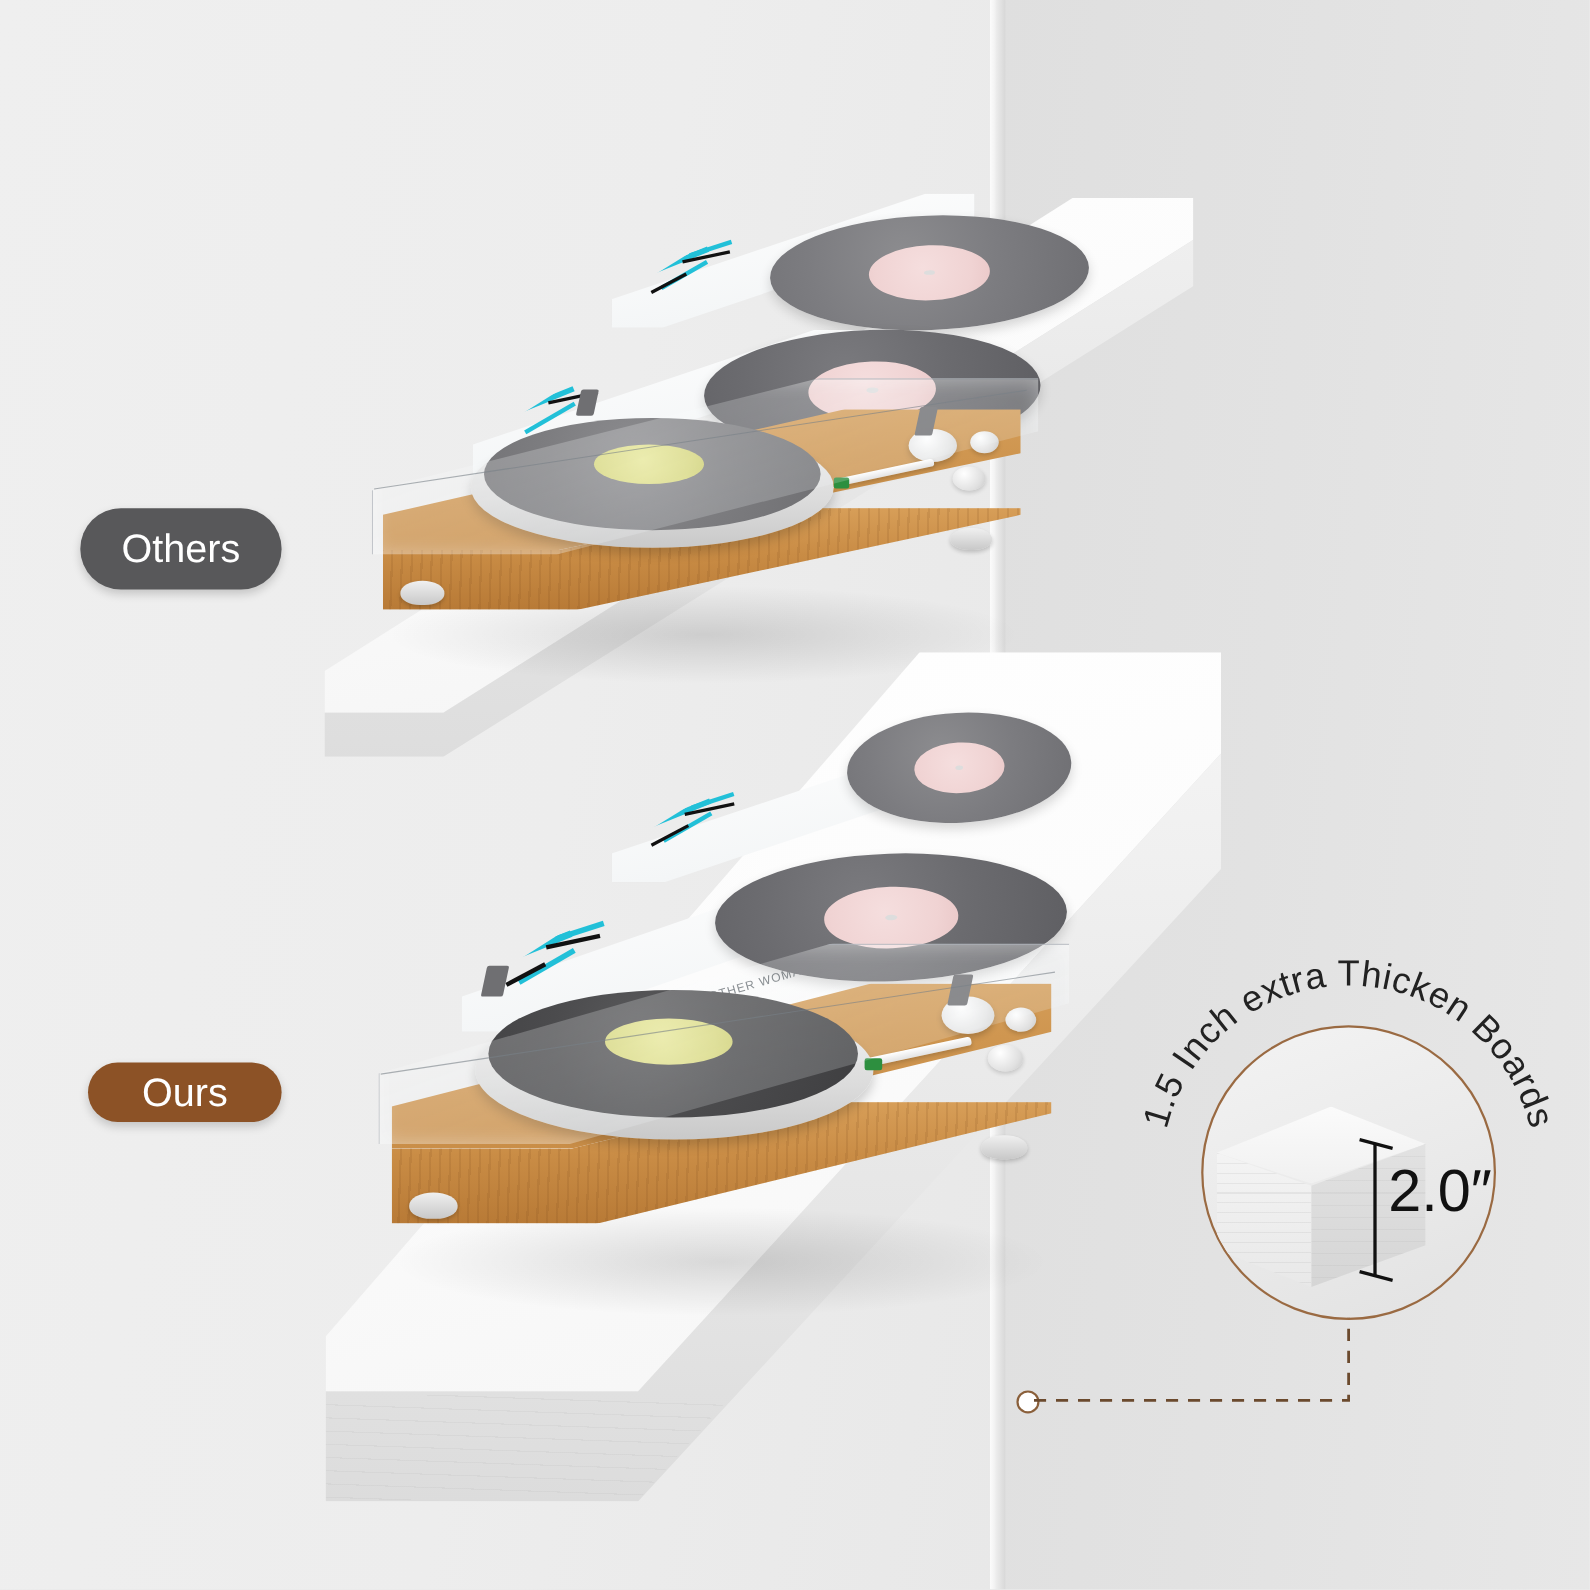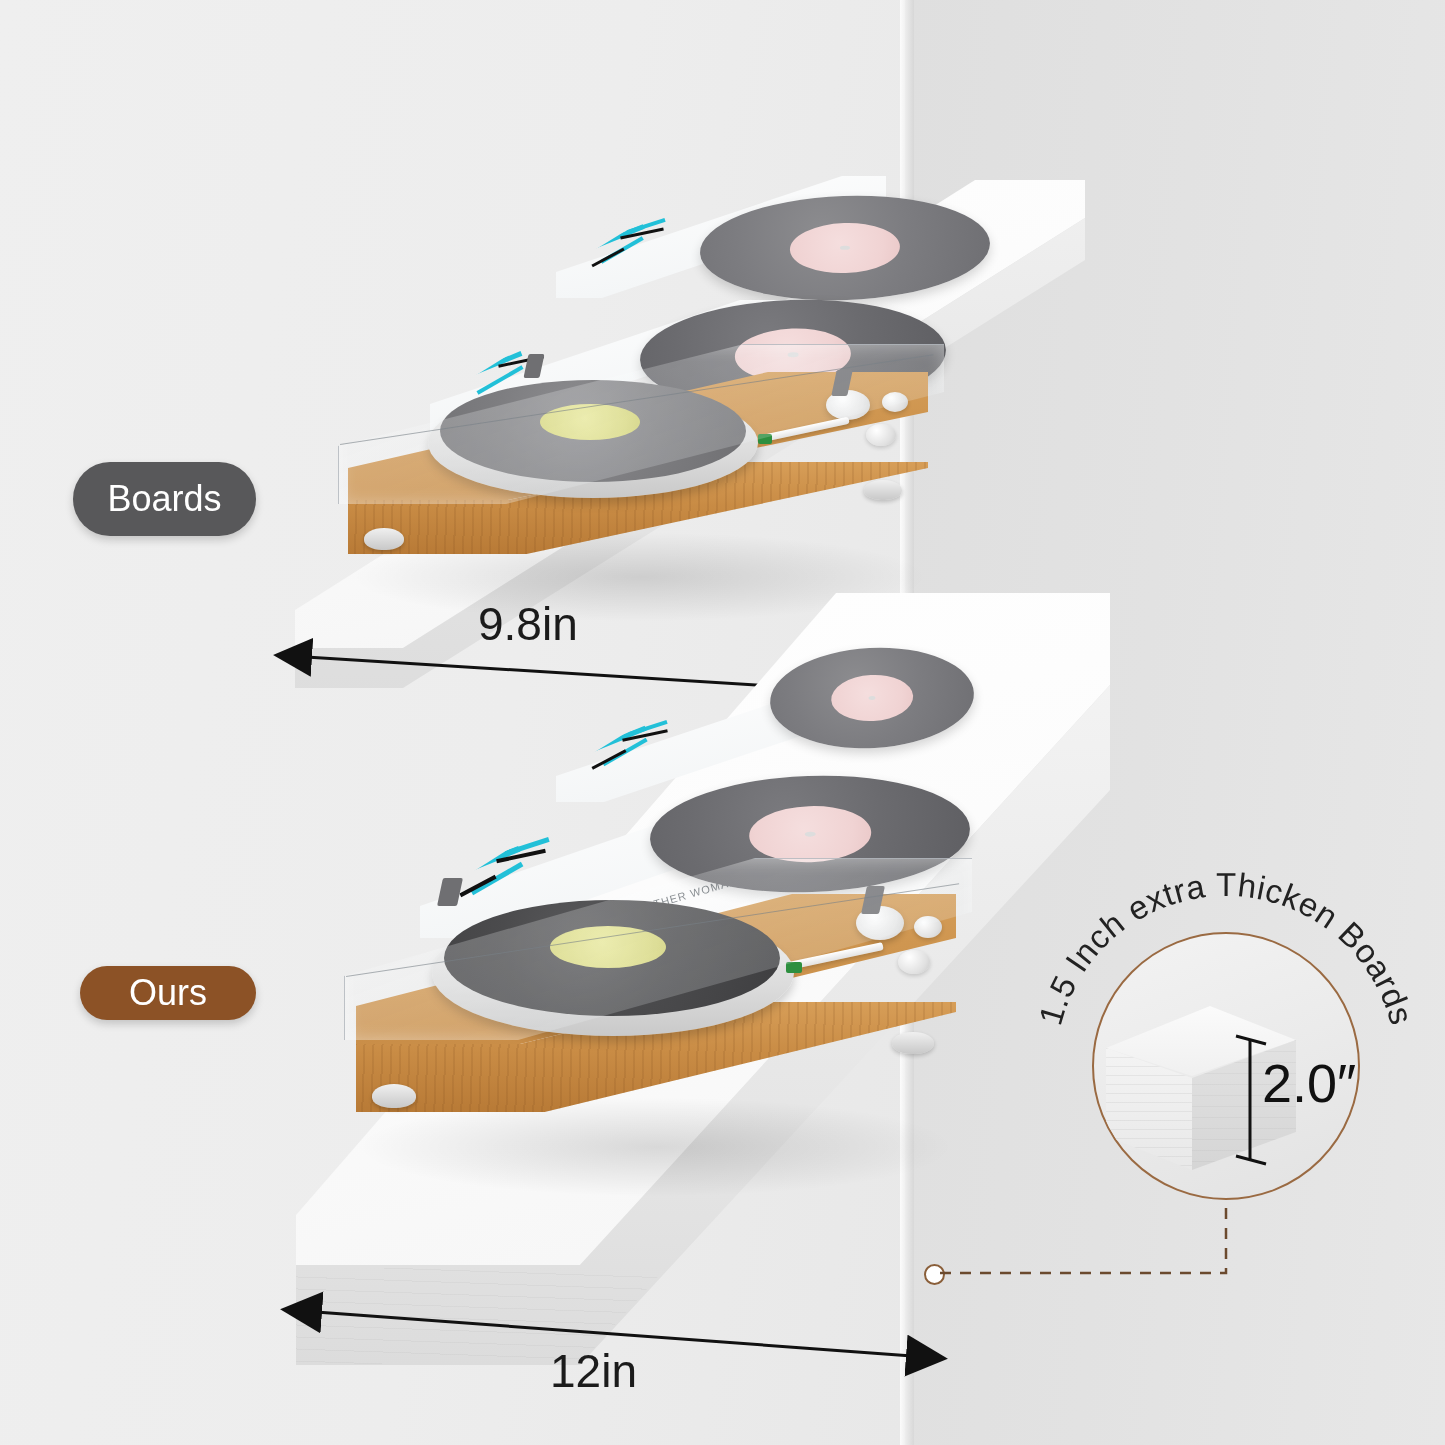--- a/index.html
+++ b/index.html
@@ -275,34 +275,20 @@
 
     <div class="foot" style="left:34px;top:176px;width:40px;height:22px;"></div>
     <div class="foot" style="left:534px;top:128px;width:38px;height:20px;"></div>
 
     <div class="cover" style="left:8px;top:-8px;width:606px;height:160px;
                 clip-path:polygon(0 102px, 430px -6px, 606px -6px, 606px 48px, 168px 160px, 0 160px);">
     </div>
     <div class="cover-line" style="left:10px;top:92px;width:600px;transform:rotate(-8.6deg);transform-origin:0 0;"></div>
   </div>
 
-  <div class="dim" style="left:292px;top:645px;width:510px;height:52px;">
-    <svg width="510" height="52" viewBox="0 0 510 52">
-      <defs>
-        <marker id="ahL1" markerWidth="13" markerHeight="13" refX="11" refY="6.5" orient="auto">
-          <path d="M13,0 L0,6.5 L13,13 z" fill="#111"></path>
-        </marker>
-        <marker id="ahR1" markerWidth="13" markerHeight="13" refX="2" refY="6.5" orient="auto">
-          <path d="M0,0 L13,6.5 L0,13 z" fill="#111"></path>
-        </marker>
-      </defs>
-      <line x1="14" y1="12" x2="496" y2="42" stroke="#111" stroke-width="3" marker-start="url(#ahL1)" marker-end="url(#ahR1)"></line>
-    </svg>
-    <div class="dim-label" style="left:186px;top:-48px;">9.8in</div>
-  </div>
 
   <div class="slab" id="shelf-lower">
     <div class="face-top"></div>
     <div class="face-front">
     </div>
   </div>
 
   <div style="position:absolute;left:296px;top:1268px;width:790px;height:96px;
               clip-path:polygon(0 0, 284px 0, 790px -560px, 790px -470px, 284px 96px, 0 96px);
               background:repeating-linear-gradient(182deg,rgba(170,170,170,.13) 0 1px,rgba(0,0,0,0) 1px 12px);">
@@ -365,34 +351,20 @@
 
     <div class="foot" style="left:36px;top:212px;width:44px;height:24px;"></div>
     <div class="foot" style="left:556px;top:160px;width:42px;height:22px;"></div>
 
     <div class="cover" style="left:8px;top:-14px;width:628px;height:182px;
                 clip-path:polygon(0 118px, 446px -10px, 628px -10px, 628px 54px, 174px 182px, 0 182px);">
     </div>
     <div class="cover-line" style="left:10px;top:104px;width:620px;transform:rotate(-8.6deg);transform-origin:0 0;"></div>
   </div>
 
-  <div class="dim" style="left:300px;top:1300px;width:630px;height:60px;">
-    <svg width="630" height="60" viewBox="0 0 630 60">
-      <defs>
-        <marker id="ahL2" markerWidth="14" markerHeight="14" refX="12" refY="7" orient="auto">
-          <path d="M14,0 L0,7 L14,14 z" fill="#111"></path>
-        </marker>
-        <marker id="ahR2" markerWidth="14" markerHeight="14" refX="2" refY="7" orient="auto">
-          <path d="M0,0 L14,7 L0,14 z" fill="#111"></path>
-        </marker>
-      </defs>
-      <line x1="16" y1="12" x2="612" y2="56" stroke="#111" stroke-width="3" marker-start="url(#ahL2)" marker-end="url(#ahR2)"></line>
-    </svg>
-    <div class="dim-label" style="left:250px;top:44px;">12in</div>
-  </div>
 
   <div class="dot-marker" style="left:924px;top:1264px;"></div>
   <div class="dashline" style="left:938px;top:1180px;width:300px;height:108px;">
     <svg width="300" height="108" viewBox="0 0 300 108">
       <path d="M2,93 L288,93 L288,12" fill="none" stroke="#6b4a2e" stroke-width="2.5" stroke-dasharray="11 9"></path>
     </svg>
   </div>
 
   <div id="callout">
     <svg class="curved-text" viewBox="0 0 412 412">
@@ -419,19 +391,19 @@
       <svg style="position:absolute;left:140px;top:92px;width:60px;height:150px;" viewBox="0 0 60 150">
         <line x1="16" y1="14" x2="16" y2="134" stroke="#111" stroke-width="3"></line>
         <line x1="2" y1="10" x2="32" y2="18" stroke="#111" stroke-width="3"></line>
         <line x1="2" y1="130" x2="32" y2="138" stroke="#111" stroke-width="3"></line>
       </svg>
       <div style="position:absolute;left:168px;top:118px;font-size:54px;color:#111;">2.0″</div>
     </div>
   </div>
 
   <div class="pill others">
-    <span>Boards</span>
+    <span>Others</span>
   </div>
   <div class="pill ours">
     <span>Ours</span>
   </div>
 
 </div>
 
 </body></html>

